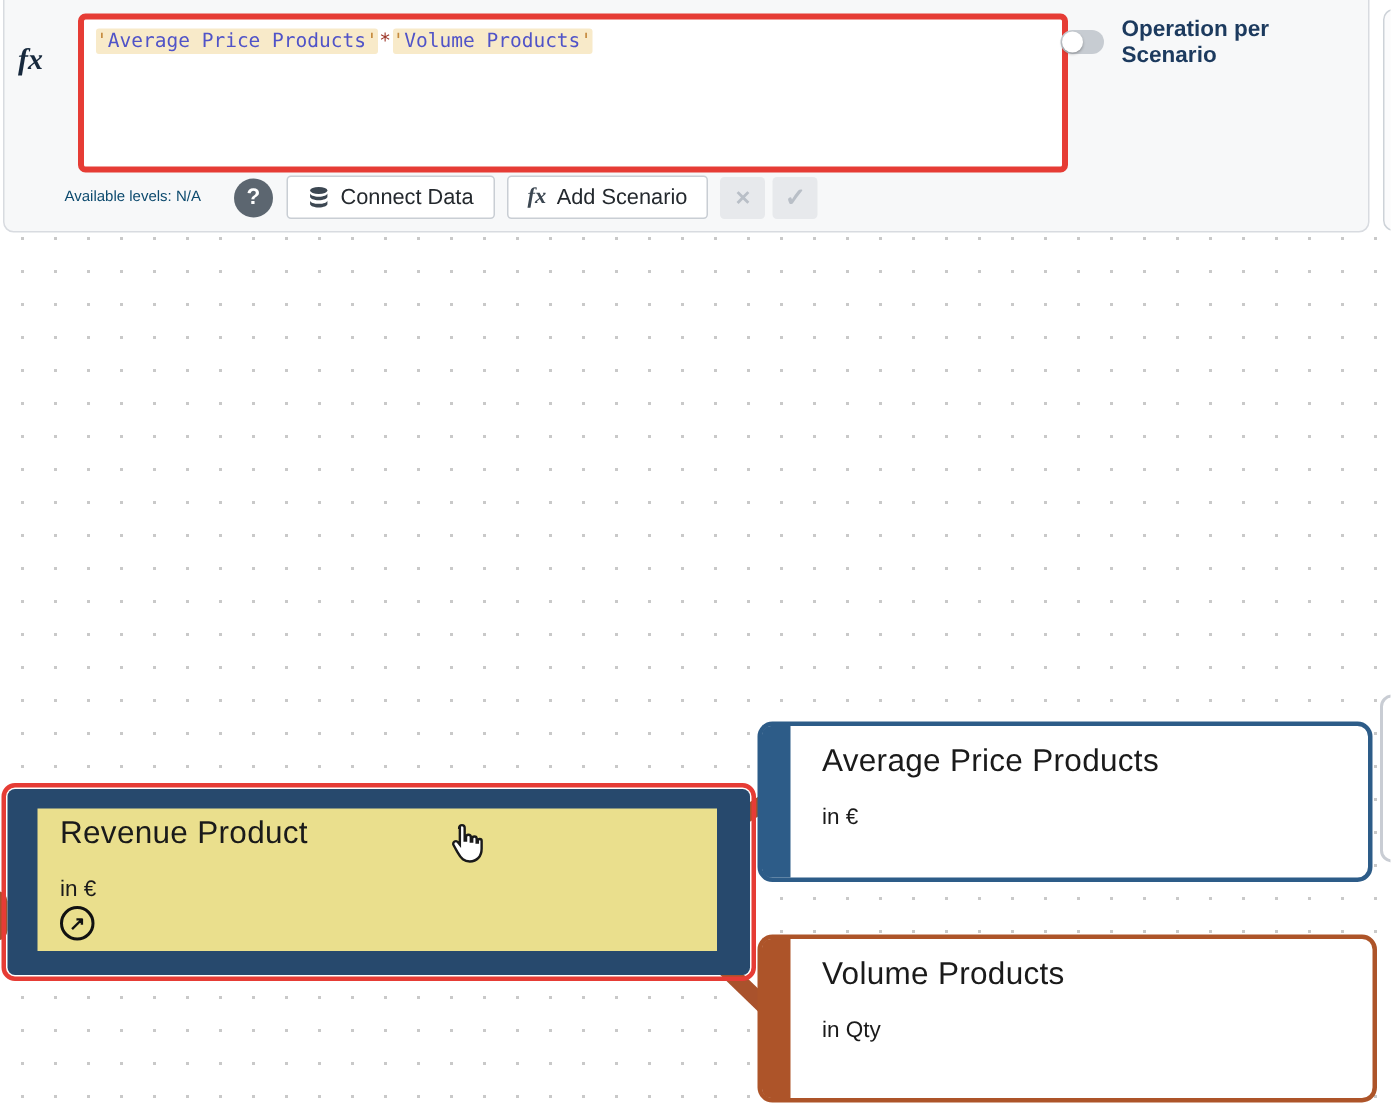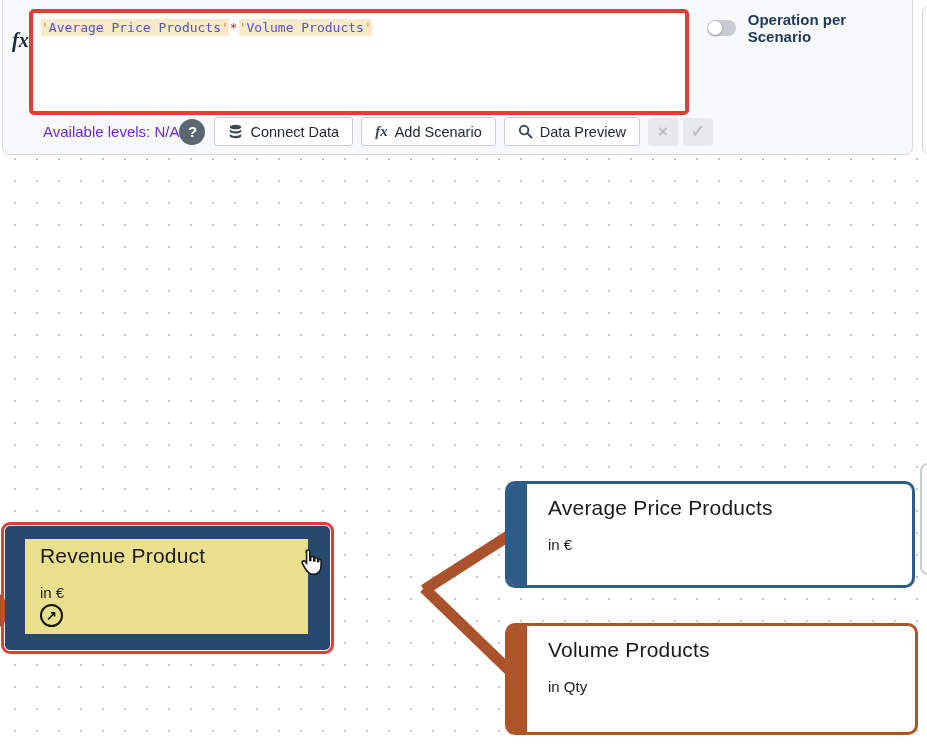--- a/index.html
+++ b/index.html
@@ -16,32 +16,32 @@
   
   .formula-panel { position:absolute; left:2px; top:-10px; width:911px; height:165px;
     background:#f7f8f9; border:1px solid #d8dbe0; border-radius:7px; }
   .panel-stub-topright { position:absolute; left:922px; top:6px; width:30px; height:148px;
     background:#fbfbfc; border:1px solid #cdd2d8; border-radius:7px 0 0 7px; }
 
   .fx-label { position:absolute; left:9px; top:38px; width:26px;
     font-family:"Liberation Serif", serif; font-style:italic; font-weight:bold;
     font-size:20px; color:#17293d; }
 
-  .formula-box { position:absolute; left:26px; top:18px; width:660px; height:106px;
+  .formula-box { position:absolute; left:49px; top:18px; width:660px; height:106px;
     background:#ffffff; border:4px solid #e63c35; border-radius:5px;
     padding:5px 8px; font-family:"DejaVu Sans Mono", monospace; font-size:13px;
     line-height:19px; white-space:pre; }
   .tok-hl { background:#f8eac9; border-radius:2px; padding:1px 0; }
   .tok-quote { color:#c58a3e; }
   .tok-name { color:#5053c8; }
   .tok-op { color:#9c3528; padding:0 1px; }
 
   .toolbar-row { position:absolute; left:40px; top:126px; height:29px;
     display:flex; align-items:center; }
-  .avail-levels { font-size:15px; color:#6d28d9; }
+  .avail-levels { font-size:10px; color:#0c4a6e; margin-right:22px; }
   .help-btn { width:26px; height:26px; border-radius:50%; background:#5c6670;
     color:#ffffff; font-size:15px; font-weight:bold; display:flex;
     align-items:center; justify-content:center; margin-right:9px; border:none; cursor:pointer; }
   .tb-btn { height:29px; background:#ffffff; border:1px solid #c9ced4; border-radius:3px;
     display:flex; align-items:center; gap:7px; padding:0 13px; margin-right:8px;
     font-size:14.5px; color:#24292e; cursor:pointer; }
   .tb-btn .fx-ico { font-family:"Liberation Serif", serif; font-style:italic;
     font-weight:bold; font-size:15px; color:#3c4752; }
   .sq-btn { width:30px; height:28px; background:#e7e9ec; border:none; border-radius:3px;
     color:#b9bfc7; font-size:17px; font-weight:bold; display:flex; align-items:center;
@@ -52,21 +52,21 @@
   .toggle { width:29px; height:16px; border-radius:9px; background:#c7ccd2;
     position:relative; cursor:pointer; }
   .toggle-knob { position:absolute; left:1px; top:1px; width:14px; height:14px;
     border-radius:50%; background:#ffffff; box-shadow:0 1px 2px rgba(0,0,0,.3); }
   .toggle-label { font-size:15px; color:#1c3a5e;font-weight:bold; }
 
   
   .conn-svg { position:absolute; left:0; top:0; width:927px; height:592px; }
 
   
-  .node-revenue-sel { position:absolute; left:1px; top:368px; width:333px; height:132px;
+  .node-revenue-sel { position:absolute; left:1px; top:368px; width:503px; height:132px;
     border:3px solid #e63c35; border-radius:9px; cursor:pointer; }
   .node-revenue-body { position:absolute; inset:1px; background:#27496d; border-radius:5px;
     padding:13px 22px 16px 20px; }
   .node-revenue-fill { width:100%; height:100%; background:#eadf8d; padding:5px 15px; }
   .node-title { font-size:21px; color:#1a1a1a; letter-spacing:.2px; }
   .node-unit { font-size:15px; color:#1a1a1a; margin-top:16px; }
   .drill-icon { width:23px; height:23px; border:2.5px solid #111; border-radius:50%;
     display:flex; align-items:center; justify-content:center; margin-top:3px;
     font-size:13px; font-weight:bold; color:#111; cursor:pointer; }
 
@@ -148,27 +148,20 @@
           <path d="M1.5 10.8c0 1.4 2.9 2.6 6.5 2.6s6.5-1.2 6.5-2.6v2.7c0 1.4-2.9 2.6-6.5 2.6s-6.5-1.2-6.5-2.6z" fill="#3c4752"></path>
         </svg>
         <span>Connect Data</span>
       </button>
 
       <button class="tb-btn">
         <span class="fx-ico">fx</span>
         <span>Add Scenario</span>
       </button>
 
-      <button class="tb-btn">
-        <svg width="15" height="15" viewBox="0 0 16 16">
-          <circle cx="6.5" cy="6.5" r="4.6" fill="none" stroke="#3c4752" stroke-width="2"></circle>
-          <line x1="10" y1="10" x2="14.4" y2="14.4" stroke="#3c4752" stroke-width="2.2" stroke-linecap="round"></line>
-        </svg>
-        <span>Data Preview</span>
-      </button>
 
       <button class="sq-btn">×</button>
       <button class="sq-btn">✓</button>
     </div>
 
     <div class="toggle-wrap">
       <div class="toggle">
         <div class="toggle-knob"></div>
       </div>
       <span class="toggle-label">Operation per Scenario</span>

